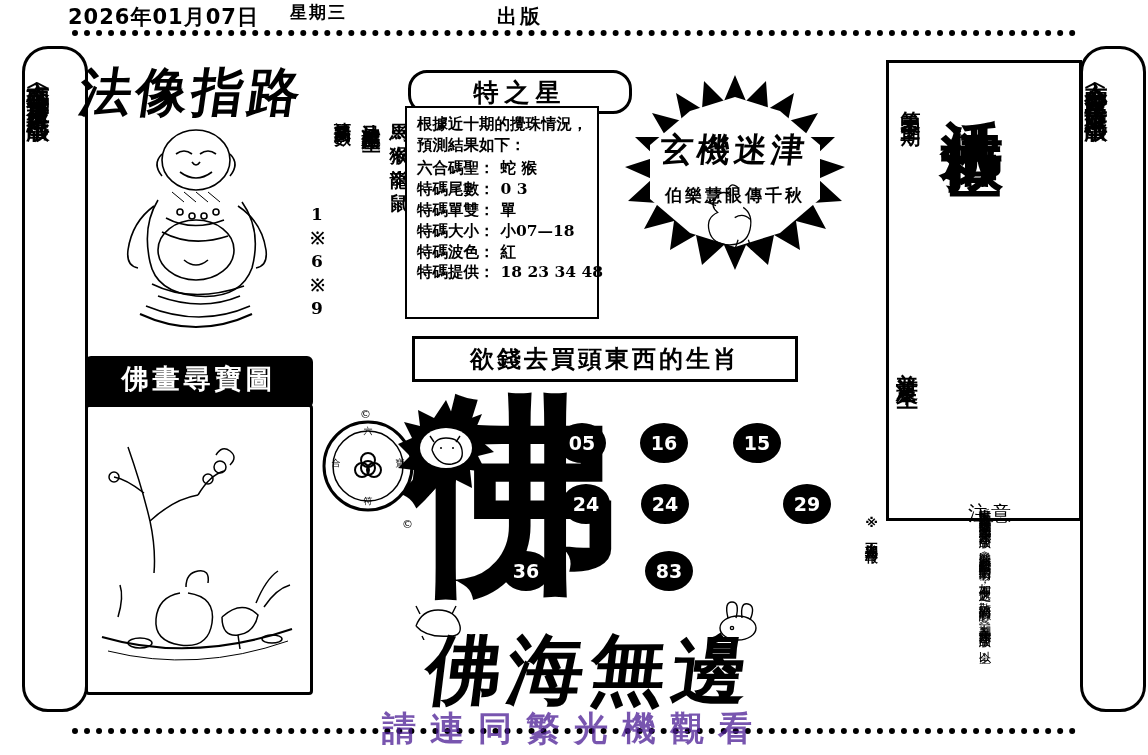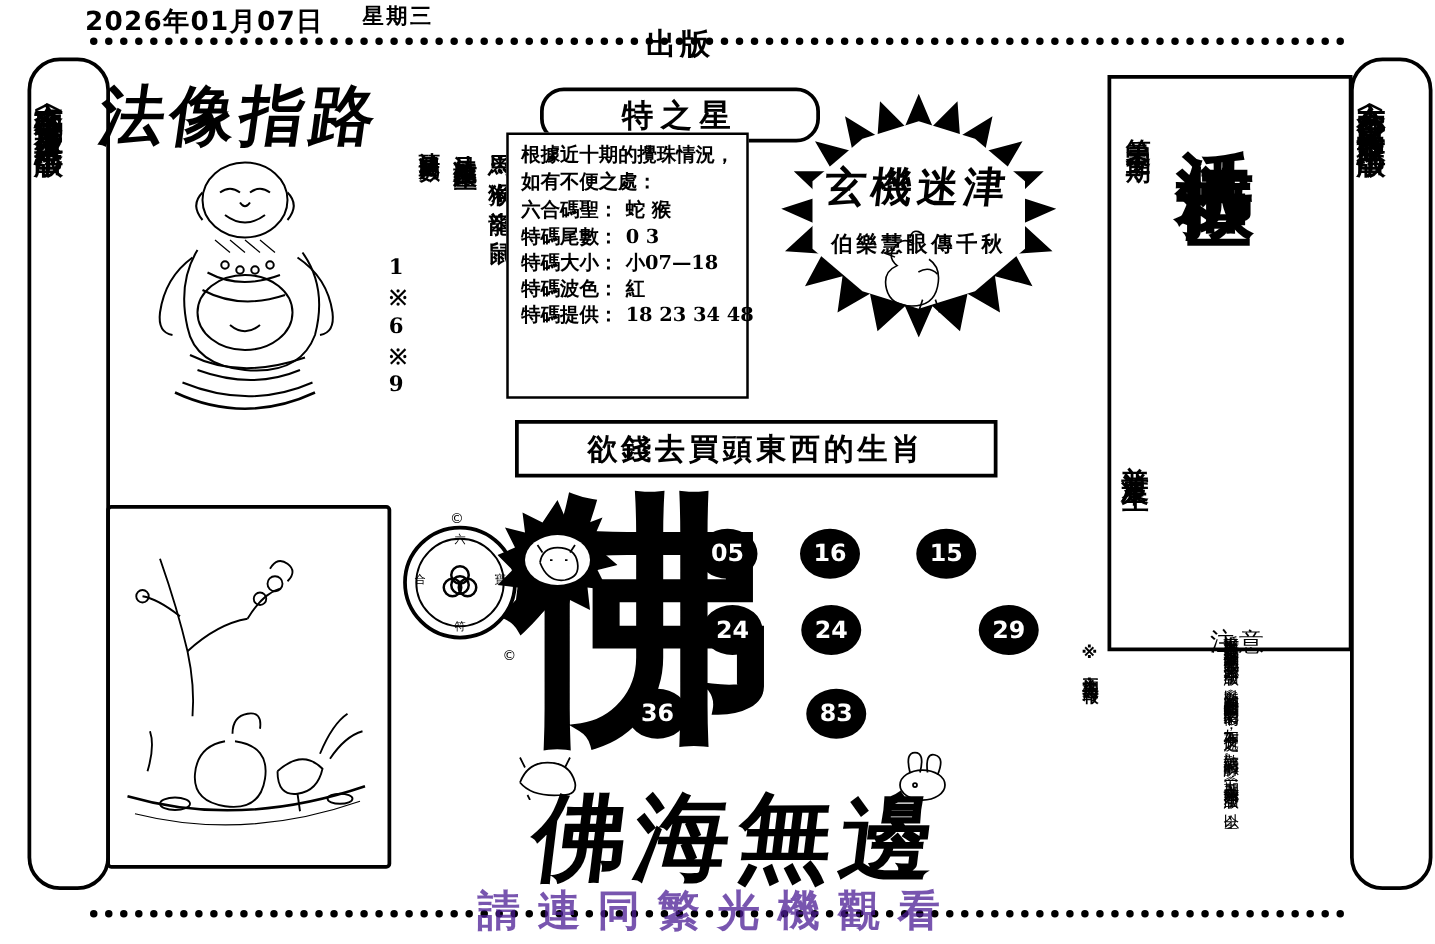--- a/index.html
+++ b/index.html
@@ -21,22 +21,22 @@
   .topdate{
     position:absolute;left:68px;top:3px;
     font-size:21px;letter-spacing:1px;font-weight:bold;
     font-family:"DejaVu Sans",sans-serif;
   }
   .topweek{
     position:absolute;left:290px;top:1px;
     font-size:17px;letter-spacing:2px;font-weight:bold;
   }
   .toppub{
-    position:absolute;left:517px;top:3px;
-    font-size:24px;letter-spacing:3px;font-weight:bold;margin-top:16px;
+    position:absolute;left:497px;top:3px;
+    font-size:20px;letter-spacing:3px;font-weight:bold;
   }
 
   
   .dotframe{
     position:absolute;left:72px;top:30px;width:1004px;height:692px;
     border-top:6px dotted #000;border-bottom:6px dotted #000;
   }
 
   
   .sidebanner{
@@ -94,21 +94,21 @@
   }
   .treasure-box{
     position:absolute;left:85px;top:404px;width:222px;height:285px;
     border:3px solid #000;border-radius:4px;background:#fff;overflow:hidden;
   }
 
   
   .star-head{
     position:absolute;left:408px;top:70px;width:218px;height:38px;
     border:3px solid #000;border-radius:19px;background:#fff;
-    display:flex;align-items:center;justify-content:center;margin-left:24px;
+    display:flex;align-items:center;justify-content:center;
   }
   .star-head span{
     font-family:"DejaVu Serif","Liberation Serif",serif;
     font-weight:bold;font-size:25px;letter-spacing:6px;
   }
   .star-body{
     position:absolute;left:405px;top:106px;width:172px;height:199px;
     border:2px solid #000;background:#fff;
     padding:6px 8px 4px 10px;
     font-family:"DejaVu Serif","Liberation Serif",serif;
@@ -310,20 +310,23 @@
     </svg>
   </div>
 
   <div class="vcols">
     <div class="vcol" style="right:0;">馬※猴※龍※鼠</div>
     <div class="vcol" style="right:28px;">法見龍鑲壓生</div>
     <div class="vcol small" style="right:58px;">法頭尾局數</div>
     <div class="vcol small" style="right:84px;top:96px;">1※6※9</div>
   </div>
 
+  <div class="treasure-head">
+    <span>佛畫尋寶圖</span>
+  </div>
   <div class="treasure-box">
     <svg width="216" height="279" viewBox="0 0 216 279" xmlns="http://www.w3.org/2000/svg">
       <g fill="none" stroke="#000" stroke-width="1.5">
 
         <path d="M40 40 q14 40 22 74 q6 28 4 52"></path>
         <path d="M62 114 q24 -22 48 -26"></path>
         <path d="M56 86 q-18 -14 -30 -16"></path>
         <path d="M110 88 q12 -20 26 -24"></path>
         <circle cx="132" cy="60" r="6"></circle>
         <circle cx="120" cy="72" r="5"></circle>
@@ -347,28 +350,32 @@
         <ellipse cx="52" cy="236" rx="12" ry="5"></ellipse>
         <ellipse cx="184" cy="232" rx="10" ry="4"></ellipse>
       </g>
     </svg>
   </div>
 
   <div class="star-head">
     <span>特之星</span>
   </div>
   <div class="star-body">
-    <div class="star-intro">根據近十期的攪珠情況，如有不便之處：</div>
+    <div class="star-intro">根據近十期的攪珠情況，預測結果如下：</div>
     <div class="star-row">
         <span class="k">六合碼聖：</span>
         <span class="v">蛇  猴</span>
       </div>
     <div class="star-row">
         <span class="k">特碼尾數：</span>
         <span class="v">0     3</span>
+      </div>
+    <div class="star-row">
+        <span class="k">特碼單雙：</span>
+        <span class="v">單</span>
       </div>
     <div class="star-row">
         <span class="k">特碼大小：</span>
         <span class="v">小07—18</span>
       </div>
     <div class="star-row">
         <span class="k">特碼波色：</span>
         <span class="v">紅</span>
       </div>
     <div class="star-row">

